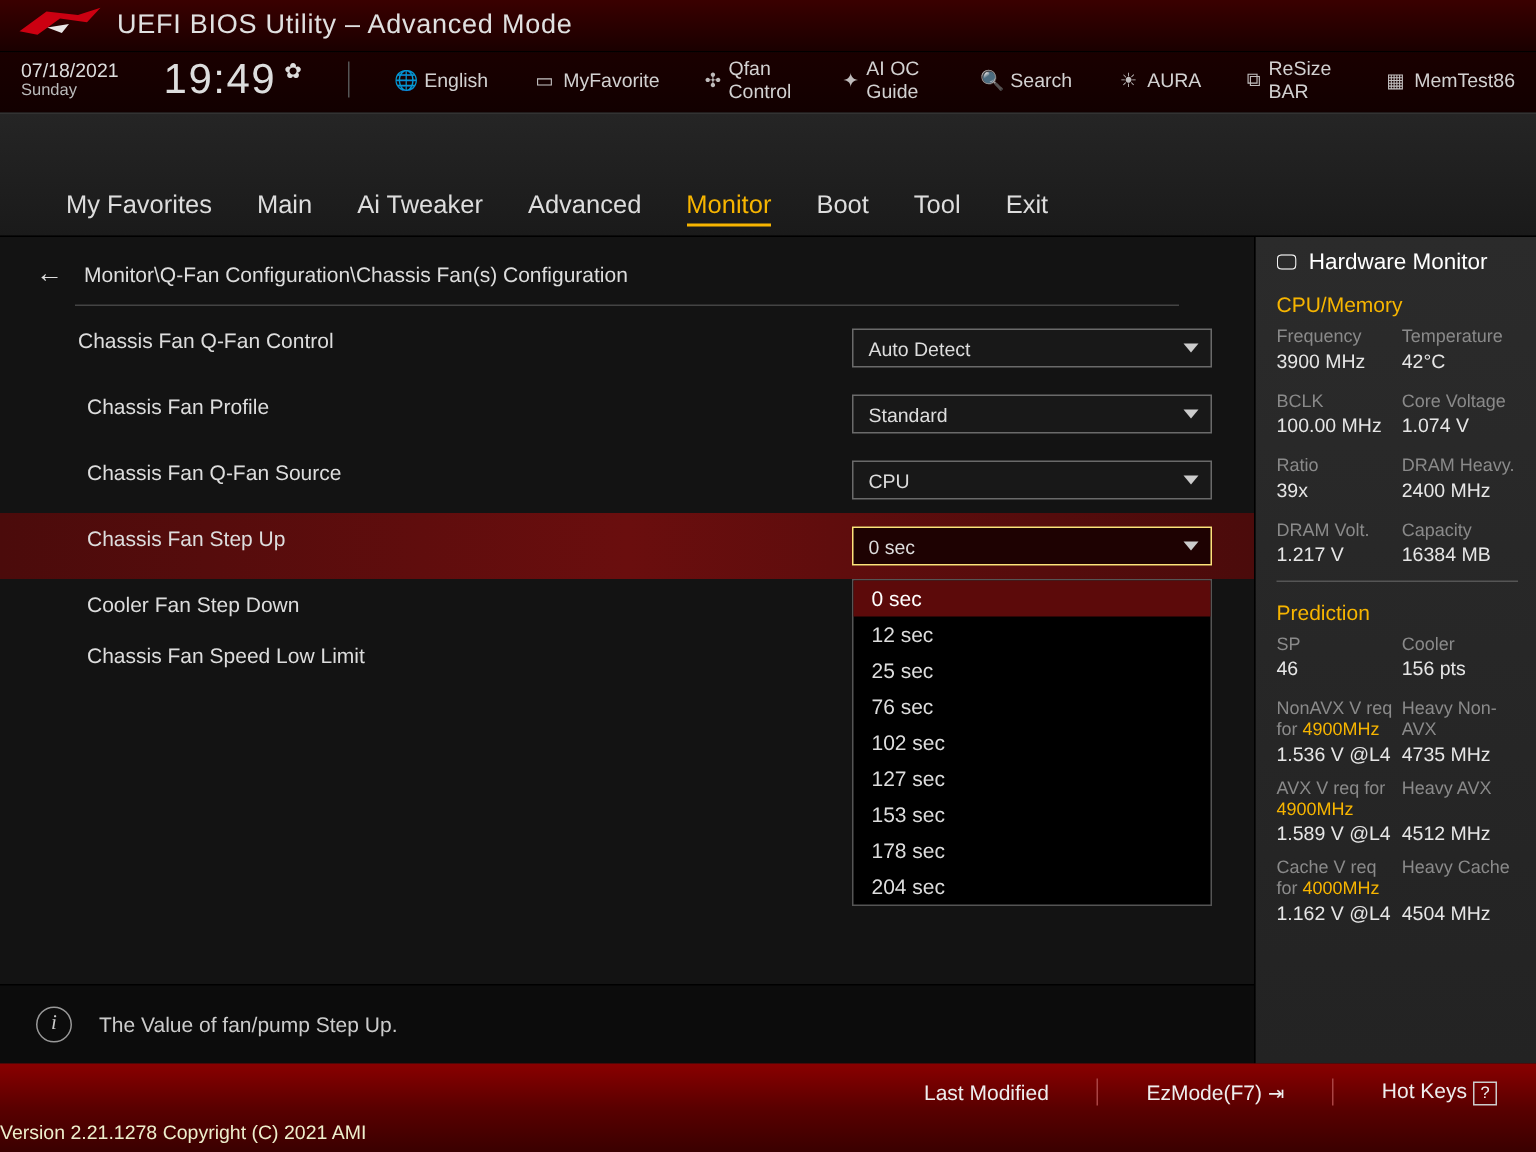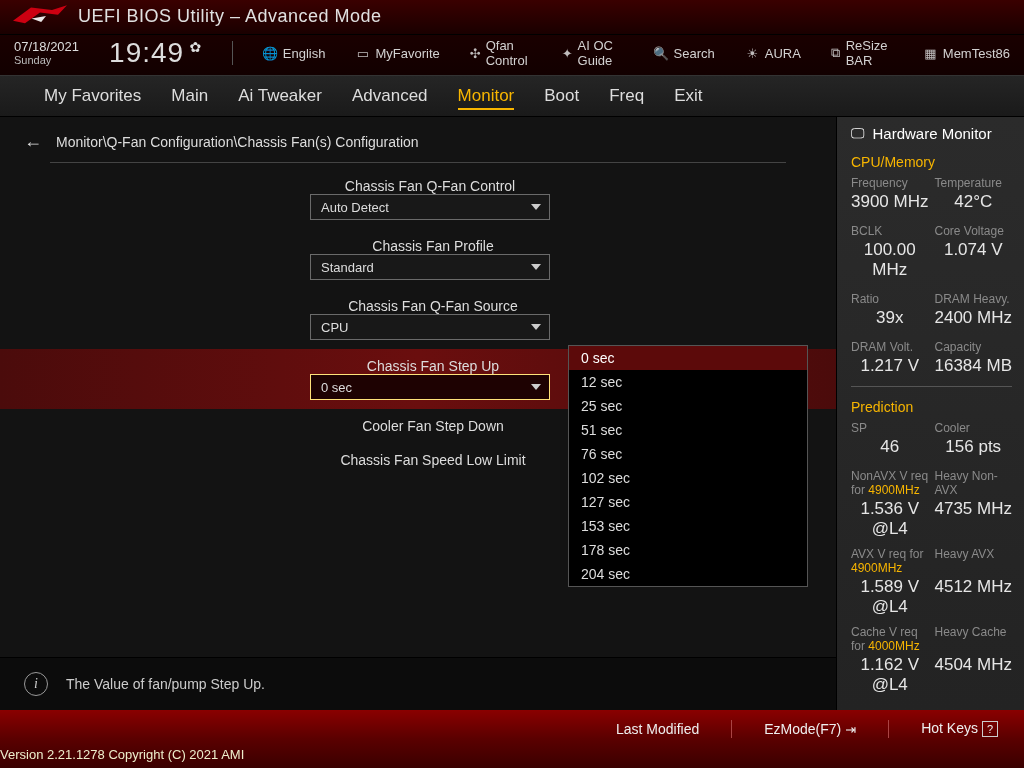--- a/index.html
+++ b/index.html
@@ -59,21 +59,21 @@
   
   .tabs {
     display: flex;
     gap: 30px;
     padding: 8px 44px 6px 44px;
     background: linear-gradient(180deg, #252525 0%, #1a1a1a 100%);
     border-top: 1px solid #333;
     border-bottom: 1px solid #000;
     font-size: 17px;
   }
-  .tab { color: #ddd; cursor: pointer; padding: 2px 0; }
+  .tab { color: #ddd; cursor: pointer; padding: 2px 0; margin-top: 41px; }
   .tab.active { color: #f7b500; border-bottom: 2px solid #f7b500; }
 
   
   .body { flex: 1; display: flex; overflow: hidden; background:#131313; }
 
   
   .main {
     flex: 1;
     display: flex;
     flex-direction: column;
@@ -83,23 +83,22 @@
     display: flex; align-items: center; gap: 14px;
     padding: 14px 24px 10px 24px;
     color: #ddd;
     font-size: 14px;
   }
   .back-arrow { font-size: 18px; cursor: pointer; }
   .hr { height:1px; background:#444; margin: 0 50px 6px 50px; }
 
   .settings { flex:1; position:relative; }
   .row {
-    display:flex; align-items:center;
+    display:flex; 
     padding: 9px 28px 9px 52px;
-    flex-direction: column;
   }
   .row .label { flex:1; font-size:14px; color:#ddd; }
   .row.indent .label { padding-left: 6px; }
   .row.highlight {
     background: linear-gradient(90deg, #4b0b0b 0%, #6a0e0e 50%, #4b0b0b 100%);
   }
 
   .select {
     width: 240px;
     height: 26px;
@@ -167,21 +166,21 @@
     overflow-y: hidden;
   }
   .hw-title {
     display:flex; align-items:center; gap:8px;
     font-size:15px; color:#fff; margin-bottom:10px;
   }
   .hw-title .scr-icon { font-size:14px; }
   .hw-section { color:#f7b500; font-size:14px; margin: 12px 0 6px 0; }
   .hw-grid { display:grid; grid-template-columns: 1fr 1fr; row-gap: 2px; column-gap: 6px; }
   .hw-grid .lab { color:#8a8a8a; font-size:12px; }
-  .hw-grid .val { color:#e6e6e6; font-size:17px; grid-column: auto; text-align: center; }
+  .hw-grid .val { color:#e6e6e6; font-size:13px; grid-column: auto; }
   .hw-hr { height:1px; background:#555; margin:10px 0; }
   .hl-f { color:#f7b500; }
 
   
   .footer-wrap {
     background: linear-gradient(180deg, #8a0000 0%, #5a0000 50%, #3a0000 100%);
   }
   .footer-top {
     display:flex; justify-content:flex-end; align-items:center;
     gap: 22px;
@@ -254,21 +253,21 @@
   </div>
 </div>
 
 <div class="tabs">
   <div class="tab">My Favorites</div>
   <div class="tab">Main</div>
   <div class="tab">Ai Tweaker</div>
   <div class="tab">Advanced</div>
   <div class="tab active">Monitor</div>
   <div class="tab">Boot</div>
-  <div class="tab">Freq</div>
+  <div class="tab">Tool</div>
   <div class="tab">Exit</div>
 </div>
 
 <div class="body">
 
   <div class="main">
     <div class="breadcrumb-row">
       <span class="back-arrow">←</span>
       <span>Monitor\Q-Fan Configuration\Chassis Fan(s) Configuration</span>
     </div>
@@ -313,21 +312,20 @@
       </div>
 
       <div class="row indent">
         <div class="label">Chassis Fan Speed Low Limit</div>
       </div>
 
       <div class="dropdown" id="dropdown" style="top: 176px; left: 568px;">
           <div class="opt sel">0 sec</div>
           <div class="opt">12 sec</div>
           <div class="opt">25 sec</div>
-          <div class="opt">51 sec</div>
           <div class="opt">76 sec</div>
           <div class="opt">102 sec</div>
           <div class="opt">127 sec</div>
           <div class="opt">153 sec</div>
           <div class="opt">178 sec</div>
           <div class="opt">204 sec</div>
         </div>
 
     </div>
 

